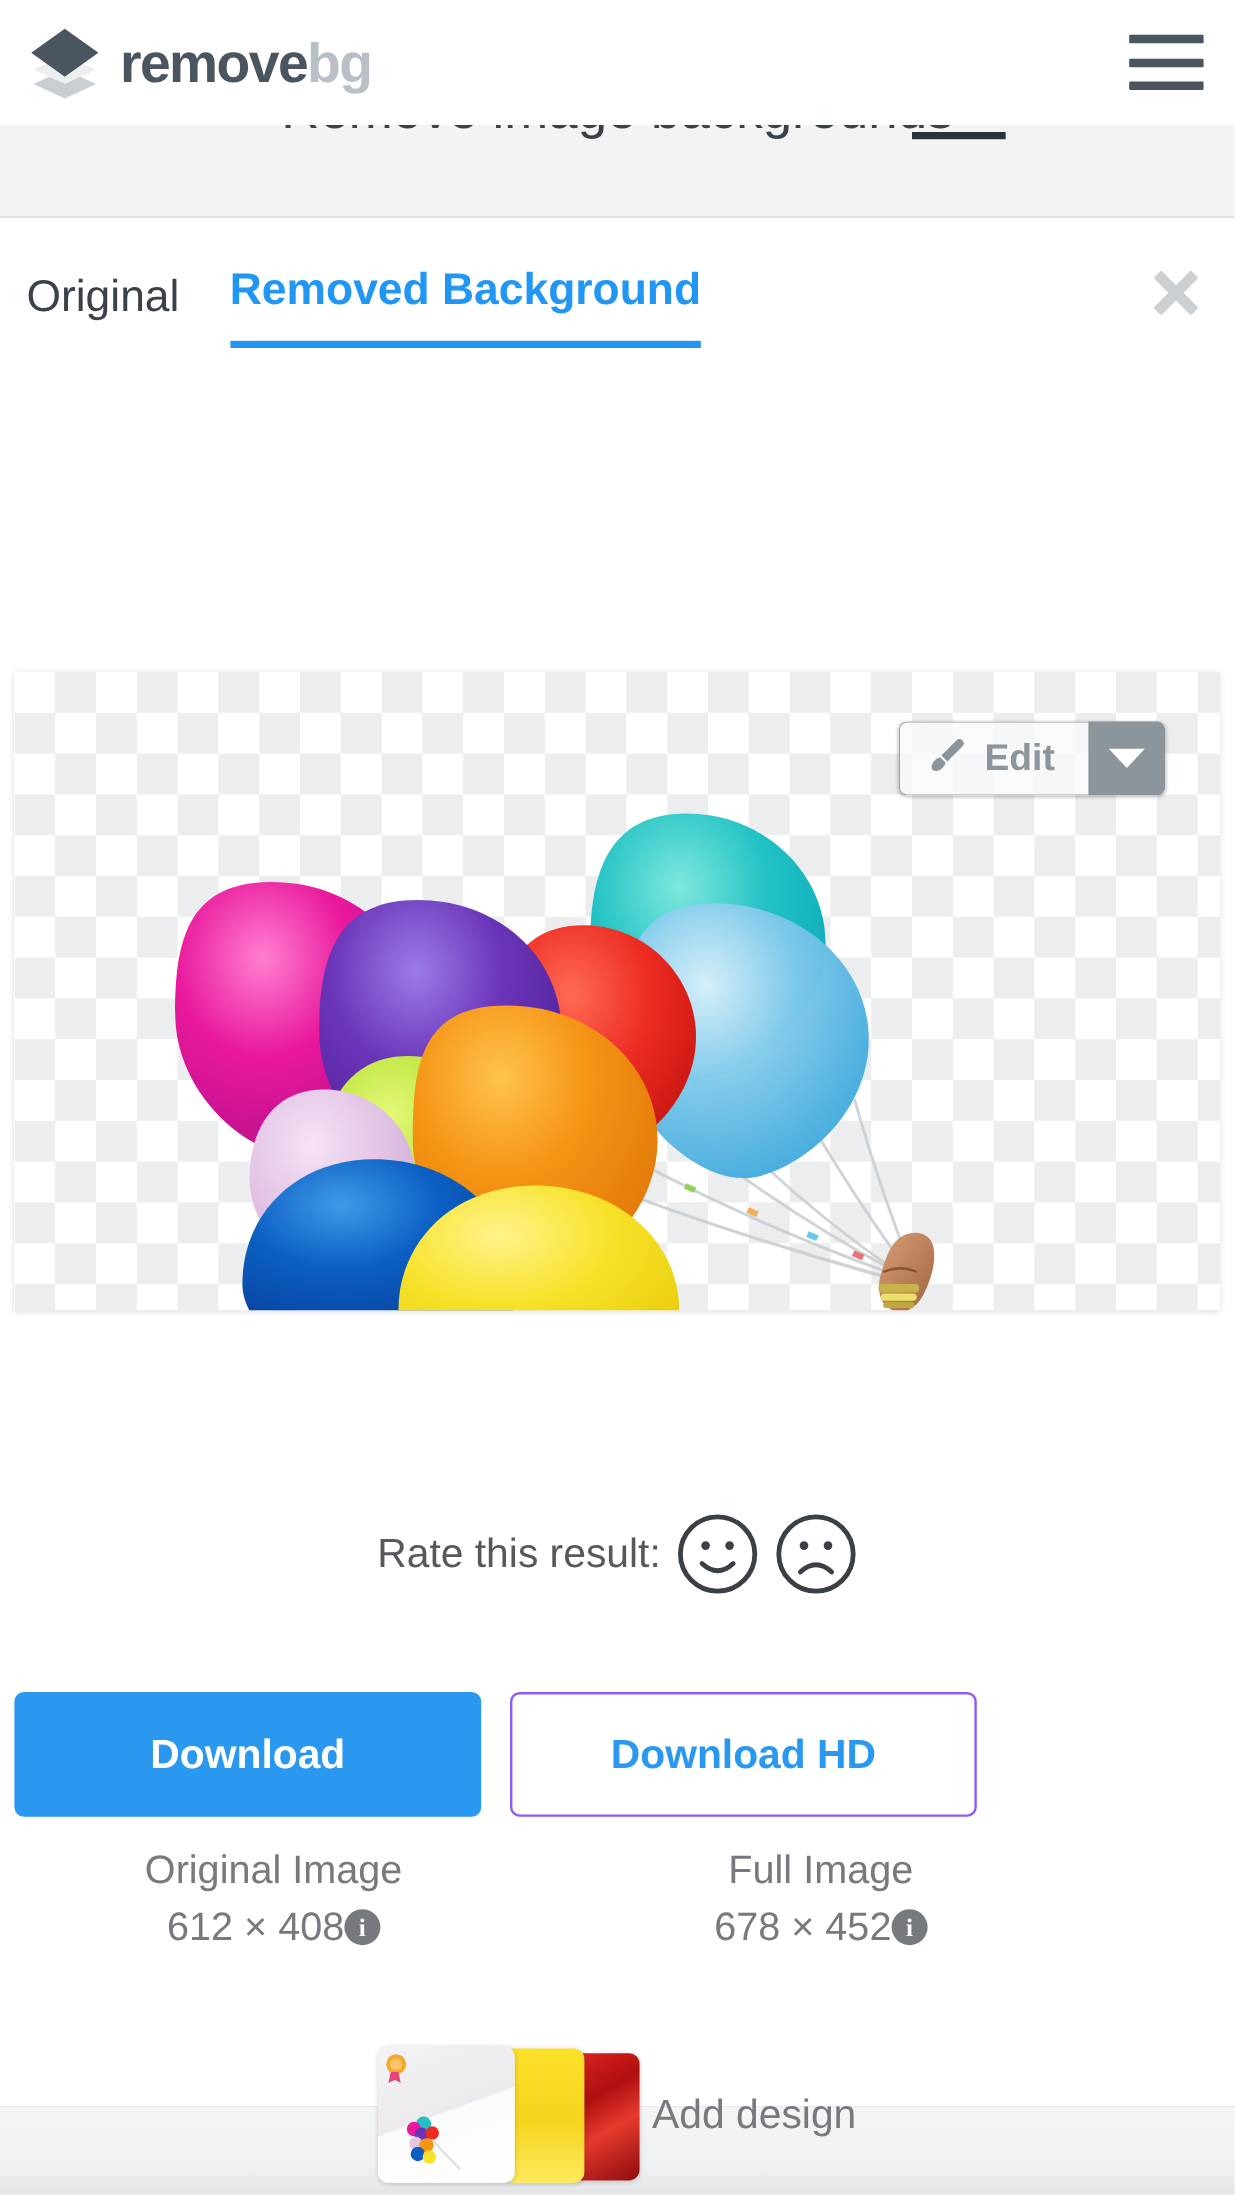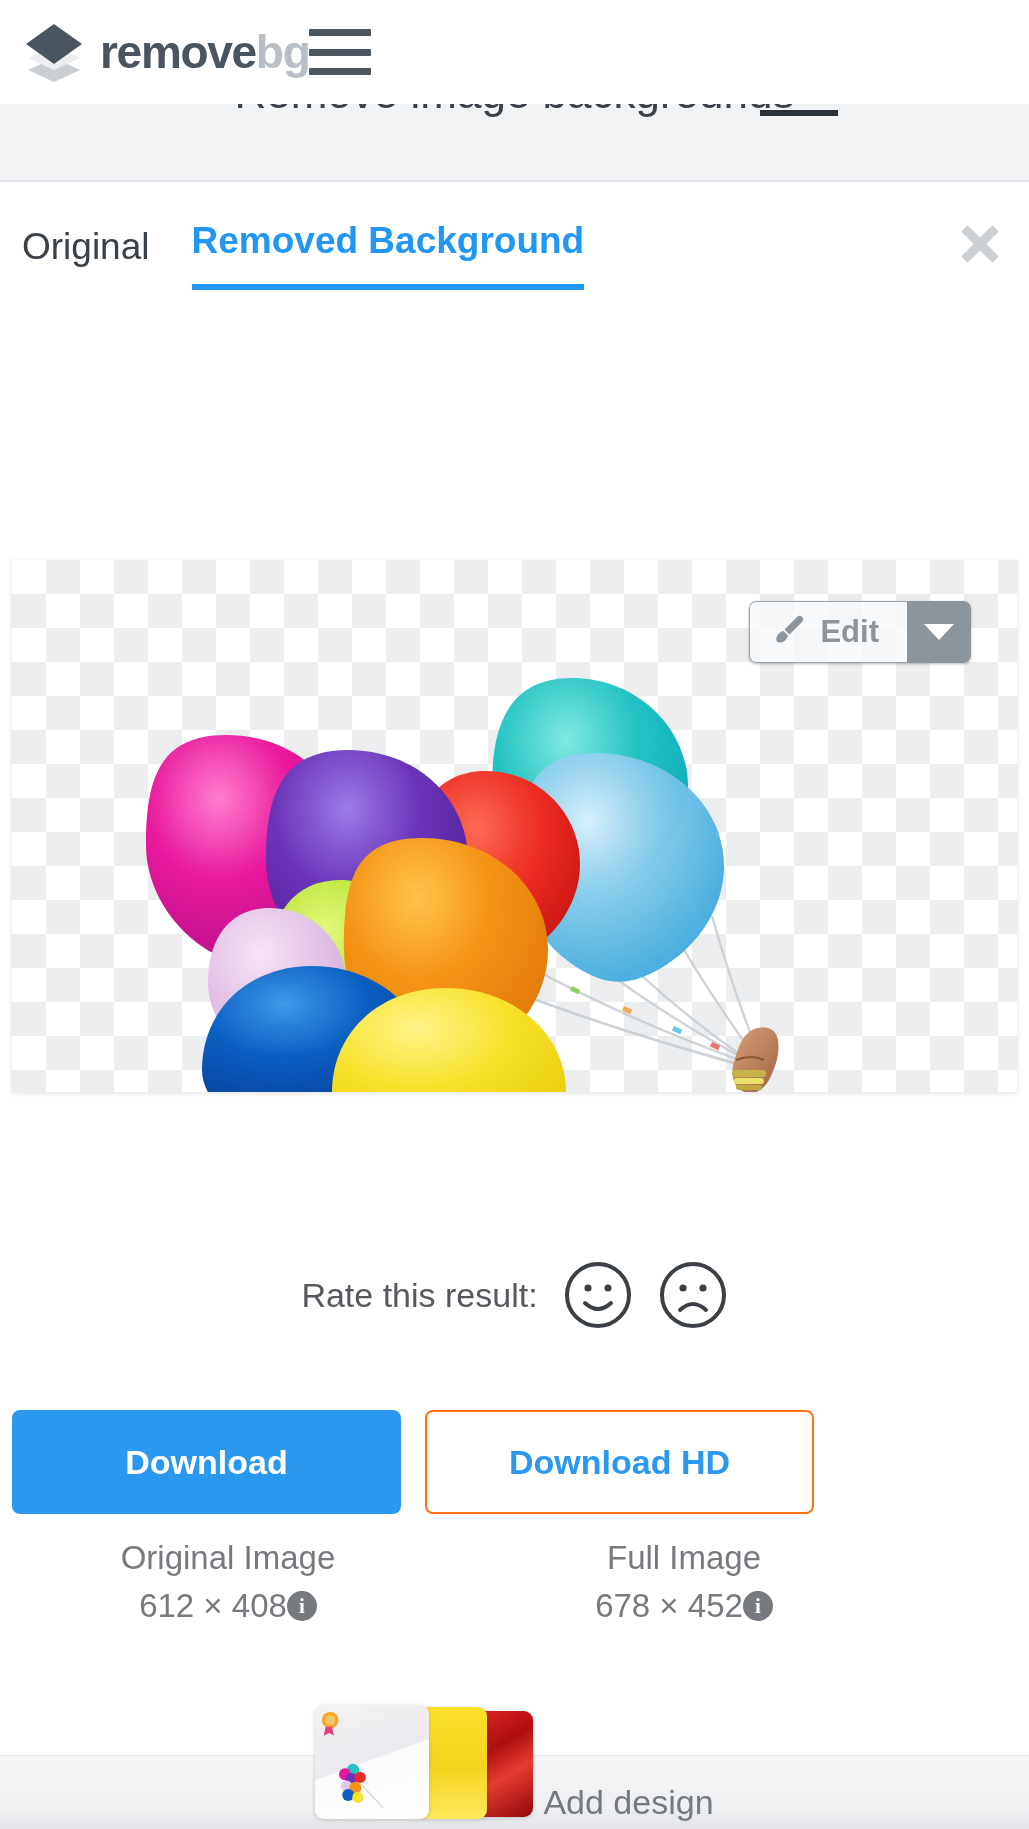--- a/index.html
+++ b/index.html
@@ -8,21 +8,21 @@
     background:#ffffff;
     font-family:"Liberation Sans", sans-serif;
     overflow:hidden;
   }
   body { position:relative; }
 
   
   .site-header{
     position:absolute; top:0; left:0; width:1029px; height:104px;
     background:#ffffff; z-index:40;
-    display:flex; align-items:center; justify-content:flex-start;
+    display:flex; align-items:center; justify-content:space-between;
     padding:0 26px 0 22px;
   }
   .brand{ display:flex; align-items:center; gap:14px; }
   .brand-mark{ width:64px; height:64px; position:relative; }
   .wordmark{ font-size:46px; font-weight:700; letter-spacing:-1.3px; line-height:1; }
   .wm-remove{ color:#4a5560; }
   .wm-bg{ color:#b9bfc6; }
   .hamburger{ width:62px; height:46px; display:flex; flex-direction:column;
     justify-content:space-between; cursor:pointer; }
   .hamburger span{ display:block; height:7px; width:100%; background:#4a5560; border-radius:1px; }
@@ -109,49 +109,49 @@
   }
   .edit-caret i{
     display:block; width:0;height:0;
     border-left:15px solid transparent; border-right:15px solid transparent;
     border-top:16px solid #ffffff;
   }
 
   
   .rating{
     position:absolute; top:1078px; left:0; width:1029px;
-    display:flex; align-items:center; justify-content:center; gap:25px;
+    display:flex; align-items:center; justify-content:center; gap:12px;
   }
   .rating-label{ font-size:34px; color:#55595e; }
   .face{ width:70px; height:70px; cursor:pointer; }
 
   
   .dl-row{ position:absolute; top:1228px; left:12px; width:1029px; display:flex; gap:24px; }
   .dl-btn{
     width:389px; height:104px; border-radius:8px;
     display:flex; align-items:center; justify-content:center;
     font-size:34px; font-weight:700; cursor:pointer;
   }
   .dl-primary{ background:#2b98f0; color:#ffffff; }
-  .dl-secondary{ background:#ffffff; color:#2b98f0; border:2px solid #f97316; }
+  .dl-secondary{ background:#ffffff; color:#2b98f0; border:2px solid #8b5cf6; }
 
   .meta-row{ position:absolute; top:1352px; left:12px; width:1029px; display:flex; gap:24px; }
   .meta-col{ width:432px; text-align:center; color:#76797d; }
   .meta-title{ font-size:33px; line-height:1.45; }
   .meta-dims{ font-size:33px; line-height:1.45; display:flex; align-items:center; justify-content:center; gap:0; }
   .info-dot{
     width:30px; height:30px; border-radius:50%; background:#76797d; color:#fff;
     font-size:21px; font-weight:700; font-family:"Liberation Serif", serif;
     display:inline-flex; align-items:center; justify-content:center; cursor:pointer;
   }
 
   
   .add-design{
     position:absolute; top:1520px; left:0; width:1029px;
-    display:flex; align-items:flex-end; justify-content:center; gap:32px; cursor:pointer;
+    display:flex; align-items:center; justify-content:center; gap:32px; cursor:pointer;
   }
   .thumbs{ position:relative; width:196px; height:120px; }
   .thumb{ position:absolute; top:0; border-radius:9px; overflow:hidden;
           box-shadow:0 1px 4px rgba(0,0,0,.18); }
   .thumb-a{ left:0; width:114px; height:114px; top:3px; background:linear-gradient(160deg,#f3f2f4 0%,#eceaee 48%,#fbfbfc 49%,#ffffff 100%); }
   .thumb-b{ left:104px; width:68px; height:112px; top:5px; background:linear-gradient(180deg,#fbe02a 0%,#f6d41f 55%,#fde95c 100%); }
   .thumb-c{ left:158px; width:60px; height:106px; top:9px; background:linear-gradient(150deg,#e02622 0%,#b00f10 35%,#e63a2e 60%,#8d0a0c 100%); }
   .add-design-label{ font-size:34px; color:#76797d; }
 
   

